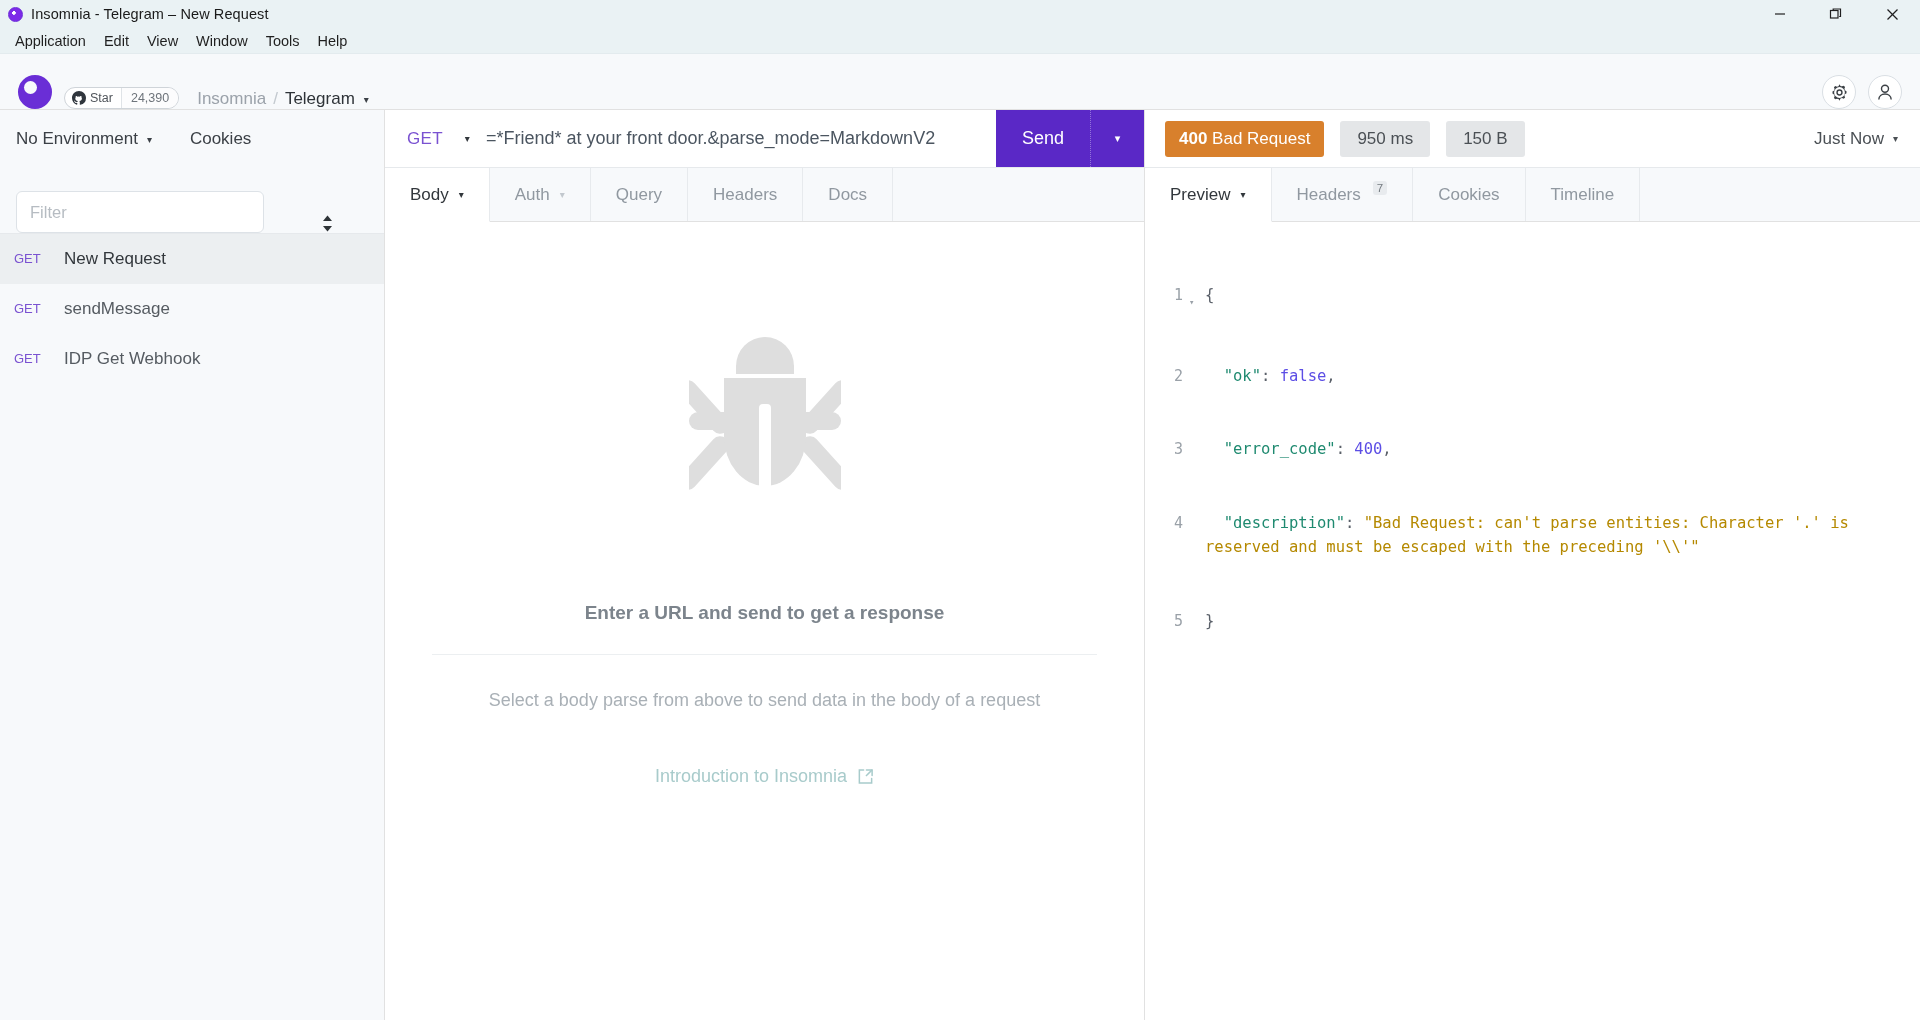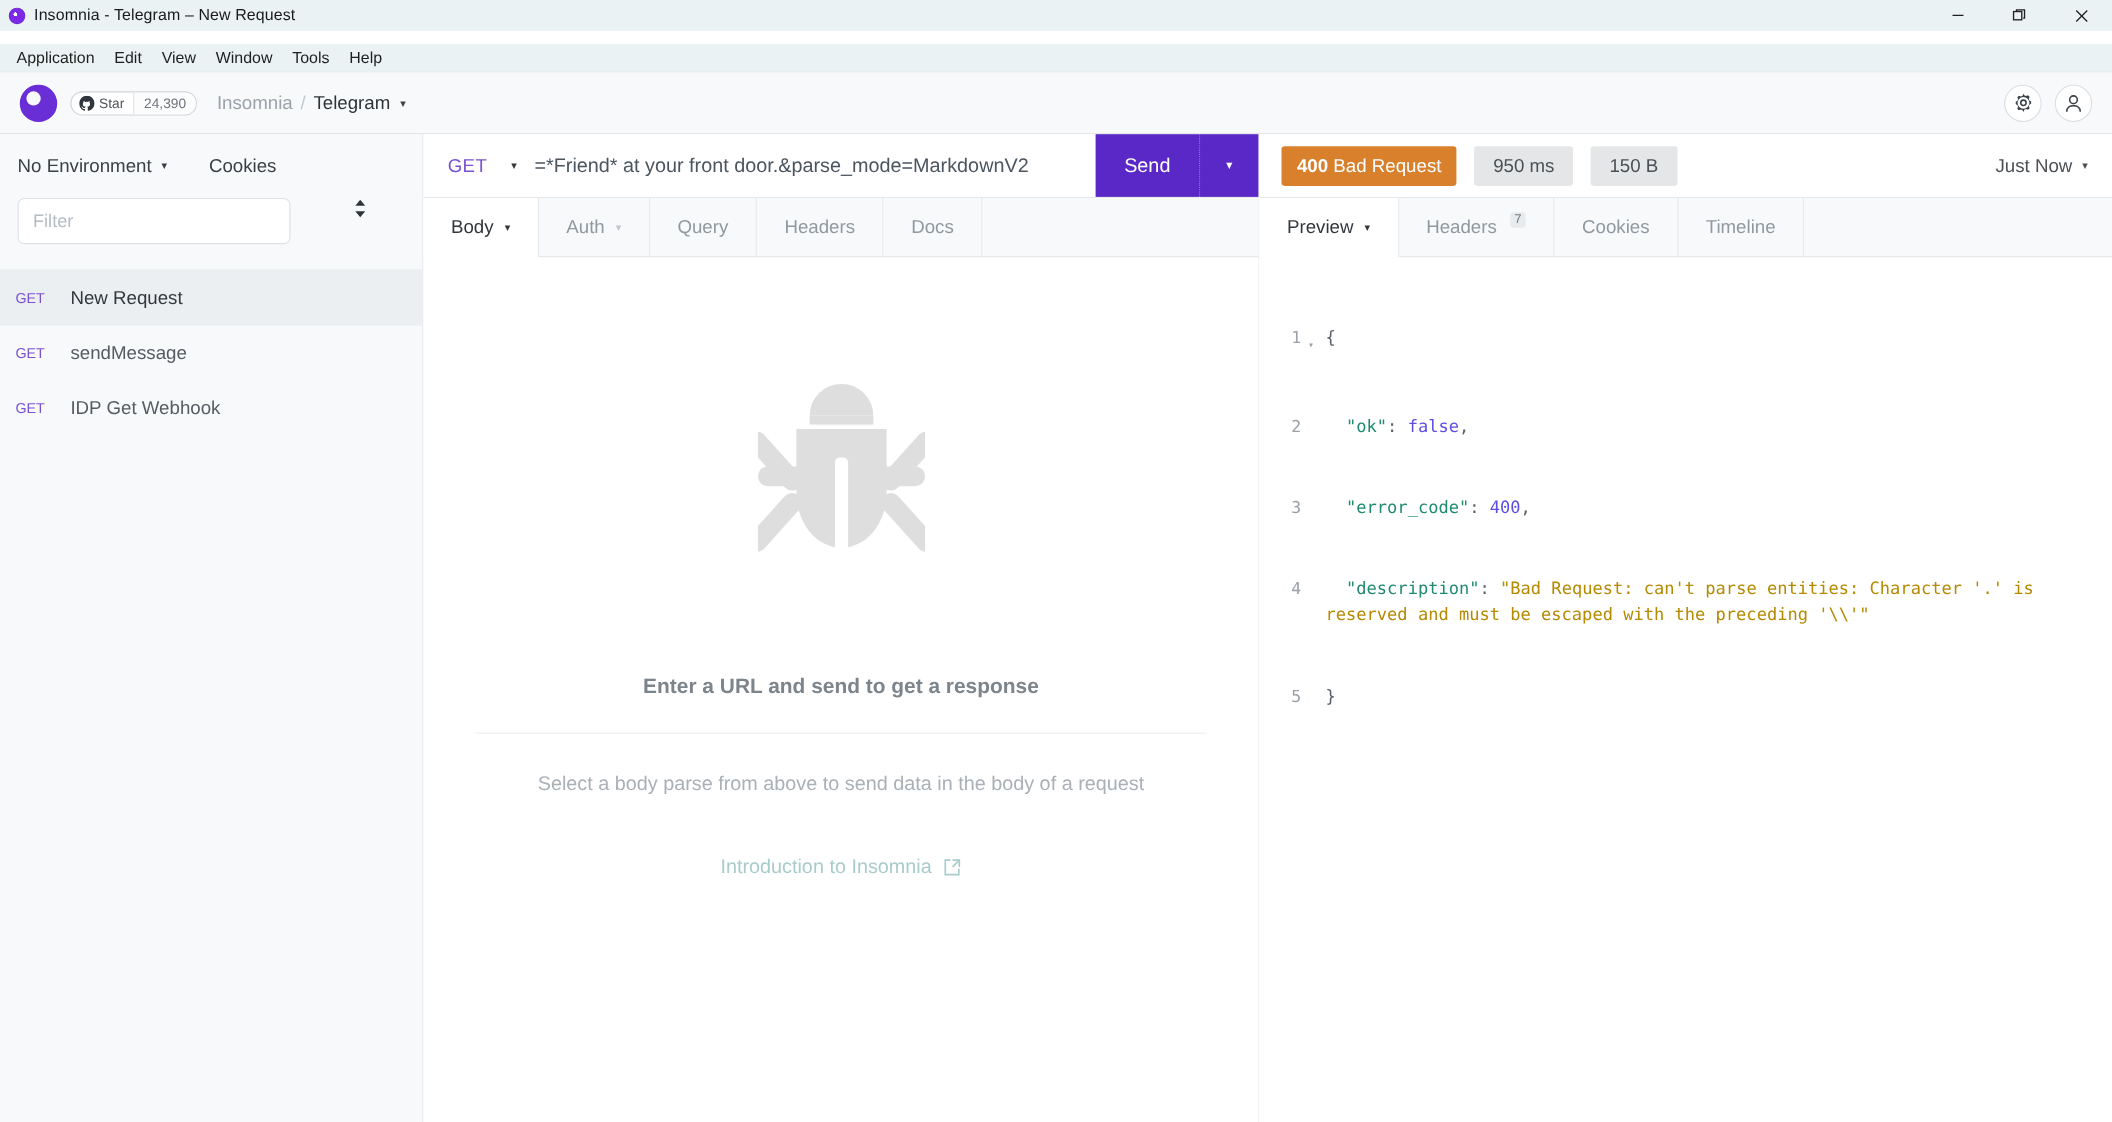--- a/index.html
+++ b/index.html
@@ -39,33 +39,32 @@
     color: #202020; font-size: 13px; cursor: default;
   }
   .win-btn svg { display: block; }
 
   .menubar {
     height: 26px; min-height: 26px;
     background: #eaf2f4;
     display: flex; align-items: center;
     padding-left: 6px;
     border-bottom: 1px solid #e3ebee;
-    margin-top: 12px;
   }
   .menu-item {
     font-size: 14.5px; color: #1f1f1f;
     padding: 3px 9px; cursor: default; white-space: nowrap;
   }
 
   
   .appheader {
     height: 56px; min-height: 56px;
     background: #f7f9fb;
     border-bottom: 1px solid #e1e1e1;
-    display: flex; align-items: center;
+    display: flex; align-items: flex-end;
     padding: 0 18px;
   }
   .brand-logo {
     width: 34px; height: 34px; border-radius: 50%;
     border: 2.5px solid #6a2ed6;
     background: #6a2ed6;
     position: relative; flex: none;
     margin-right: 12px;
     overflow: hidden;
   }
@@ -114,21 +113,21 @@
   .env-row {
     height: 58px; min-height: 58px;
     display: flex; align-items: center;
     padding: 0 16px;
   }
   .env-btn { display: flex; align-items: center; font-size: 17px; color: #3b4046; text-align: center; }
   .env-caret { margin-left: 9px; font-size: 10px; color: #3b4046; }
   .cookies-btn { margin-left: 38px; font-size: 17px; color: #3b4046; }
   .filter-row {
     height: 66px; min-height: 66px;
-    display: flex; align-items: flex-start;
+    display: flex; align-items: flex-end;
     padding: 0 16px;
     border-bottom: 1px solid #e6e9ec;
     gap: 38px;
   }
   .filter-input {
     flex: 1; height: 42px;
     border: 1px solid #dde2e7; border-radius: 6px;
     background: #fff; padding: 0 13px;
     font-size: 16.5px; color: #3b4046;
     font-family: "Liberation Sans", sans-serif;

